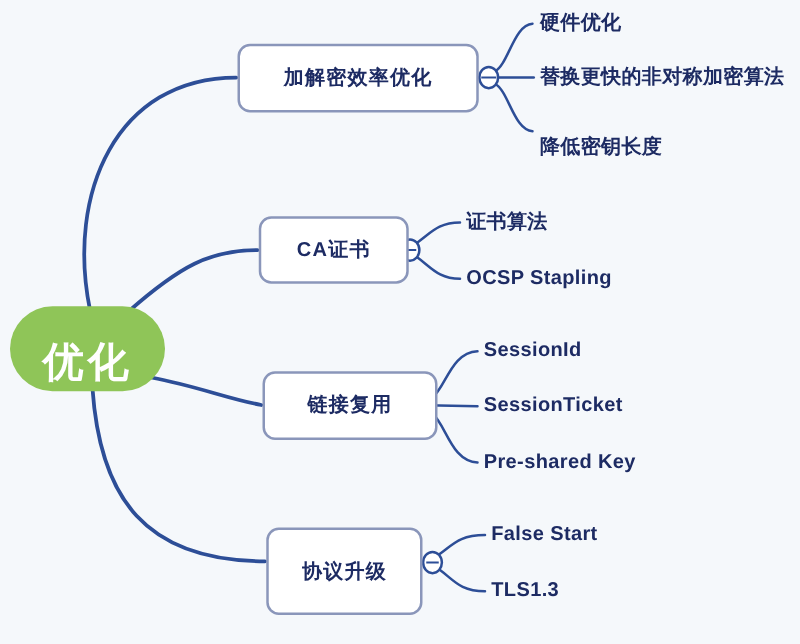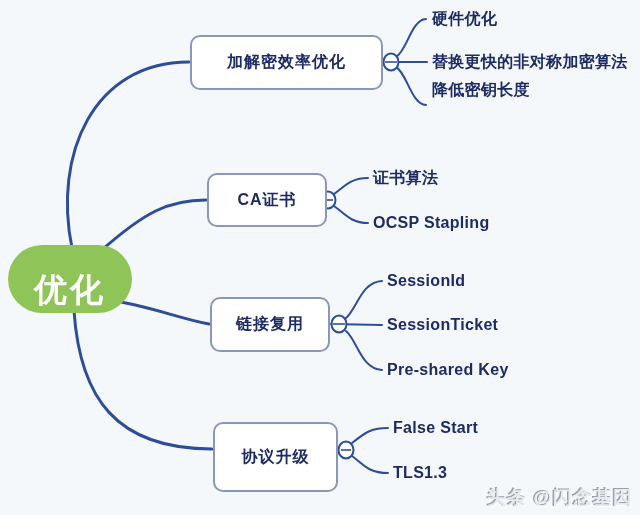--- a/index.html
+++ b/index.html
@@ -122,35 +122,34 @@
   <div class="root-node" style="left:8px;top:245px;width:124px;height:68px;">
     <span>优化</span>
   </div>
 
   <div class="node" style="left:190px;top:35px;width:193px;height:55px;">
     <span>加解密效率优化</span>
   </div>
   <div class="node" style="left:207px;top:173px;width:120px;height:54px;">
     <span>CA证书</span>
   </div>
-  <div class="node" style="left:210px;top:297px;width:120px;height:55px;text-align:right;">
+  <div class="node" style="left:210px;top:297px;width:140px;height:55px;text-align:right;">
     <span>链接复用</span>
   </div>
   <div class="node" style="left:213px;top:422px;width:125px;height:70px;">
     <span>协议升级</span>
   </div>
 
   <div class="leaf" style="left:432px;top:19px;">硬件优化</div>
   <div class="leaf" style="left:432px;top:62px;">替换更快的非对称加密算法</div>
-  <div class="leaf" style="left:432px;top:90px;">降低密钥长度</div>
+  <div class="leaf" style="left:432px;top:118px;">降低密钥长度</div>
 
   <div class="leaf" style="left:373px;top:178px;">证书算法</div>
   <div class="leaf" style="left:373px;top:223px;">OCSP Stapling</div>
 
   <div class="leaf" style="left:387px;top:281px;">SessionId</div>
   <div class="leaf" style="left:387px;top:370px;">Pre-shared Key</div>
   <div class="leaf" style="left:387px;top:325px;">SessionTicket</div>
 
   <div class="leaf" style="left:393px;top:428px;">False Start</div>
   <div class="leaf" style="left:393px;top:473px;">TLS1.3</div>
 
-  <div class="watermark">头条 @闪念基因</div>
 </div>
 
 </body></html>

